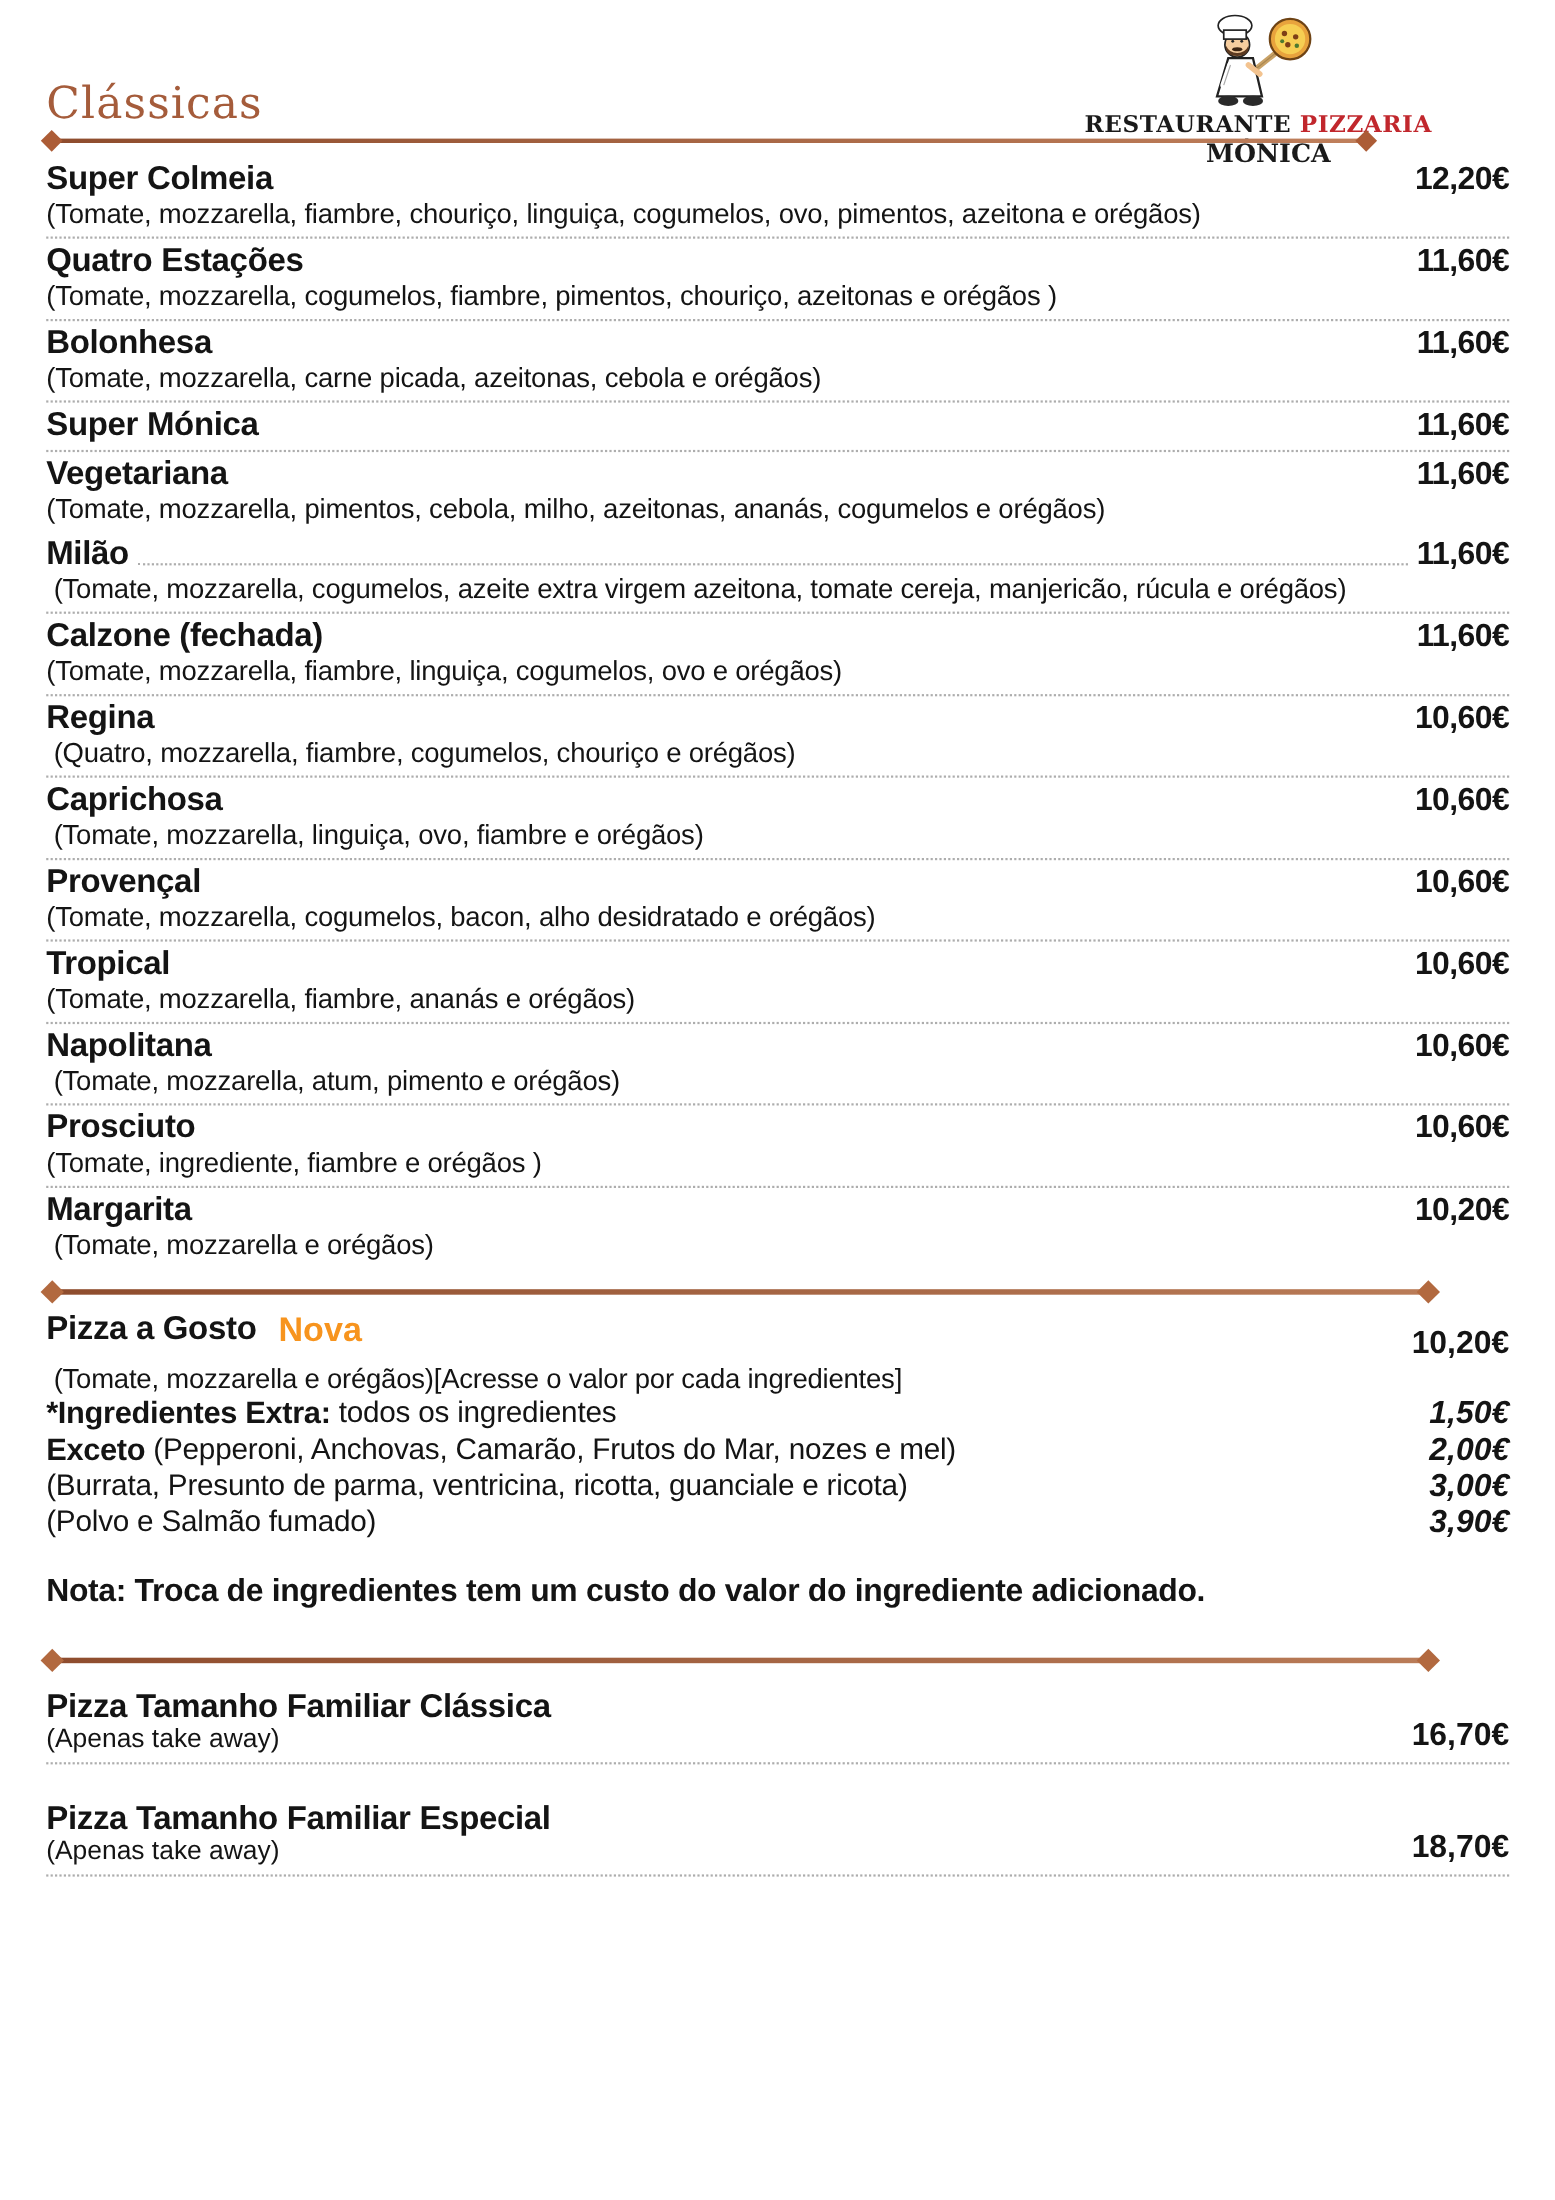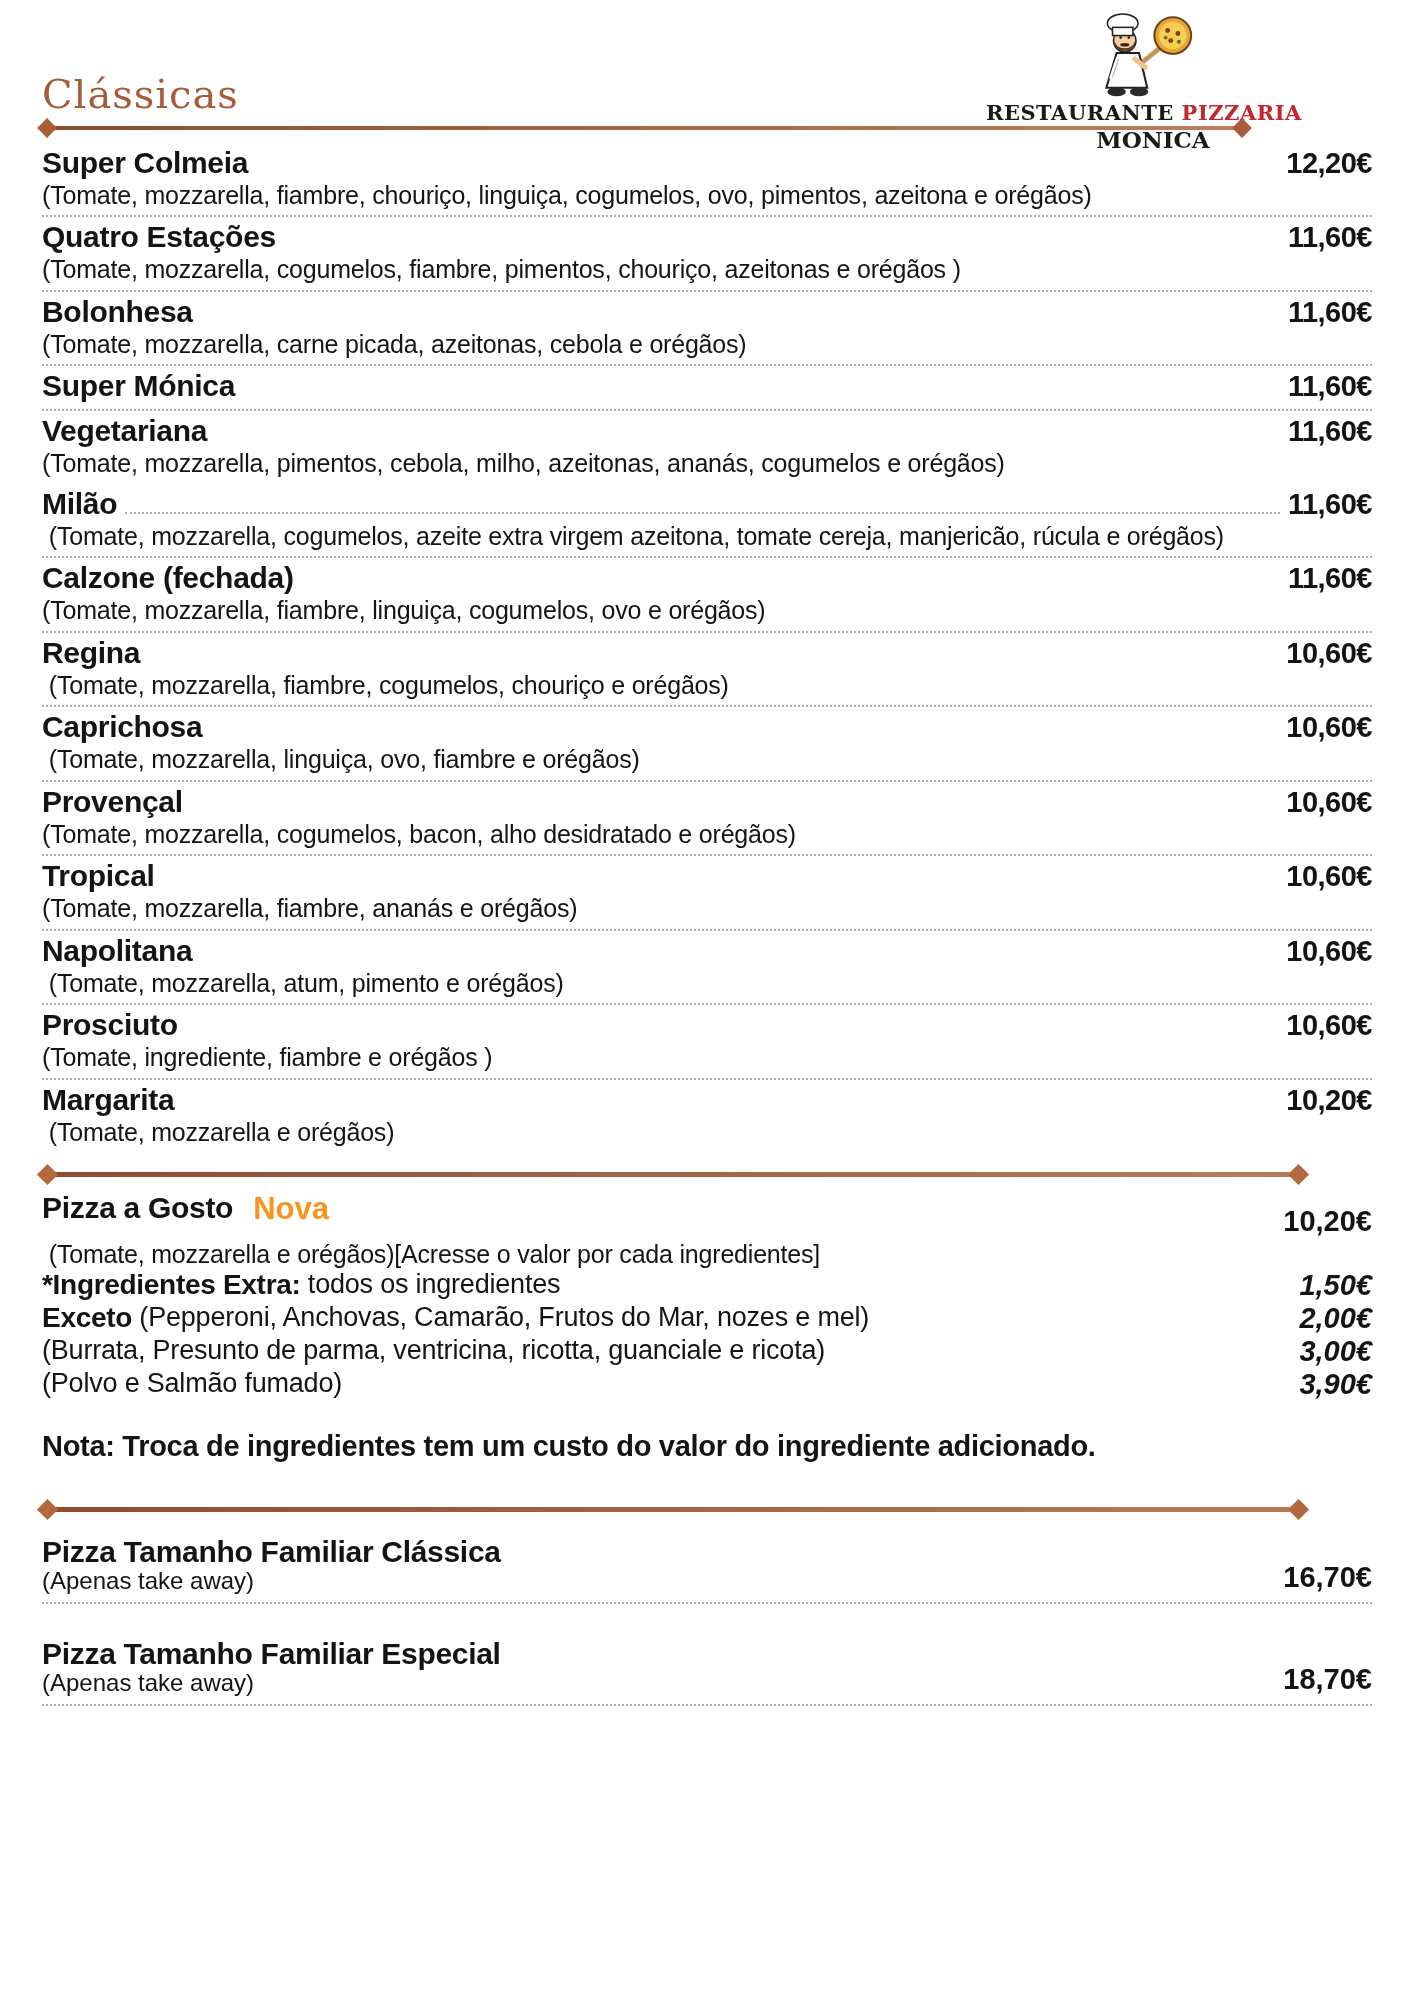--- a/index.html
+++ b/index.html
@@ -215,21 +215,21 @@
         </div>
       <div class="item-desc">(Tomate, mozzarella, fiambre, linguiça, cogumelos, ovo e orégãos)</div>
     </div>
 
     <div class="item">
       <div class="item-head">
           <span class="item-name">Regina</span>
           <span class="flex-spacer"></span>
           <span class="item-price">10,60€</span>
         </div>
-      <div class="item-desc"> (Tomate, mozzarella, fiambre, cogumelos, chouriço e orégãos)</div>
+      <div class="item-desc"> (Quatro, mozzarella, fiambre, cogumelos, chouriço e orégãos)</div>
     </div>
 
     <div class="item">
       <div class="item-head">
           <span class="item-name">Caprichosa</span>
           <span class="flex-spacer"></span>
           <span class="item-price">10,60€</span>
         </div>
       <div class="item-desc"> (Tomate, mozzarella, linguiça, ovo, fiambre e orégãos)</div>
     </div>

